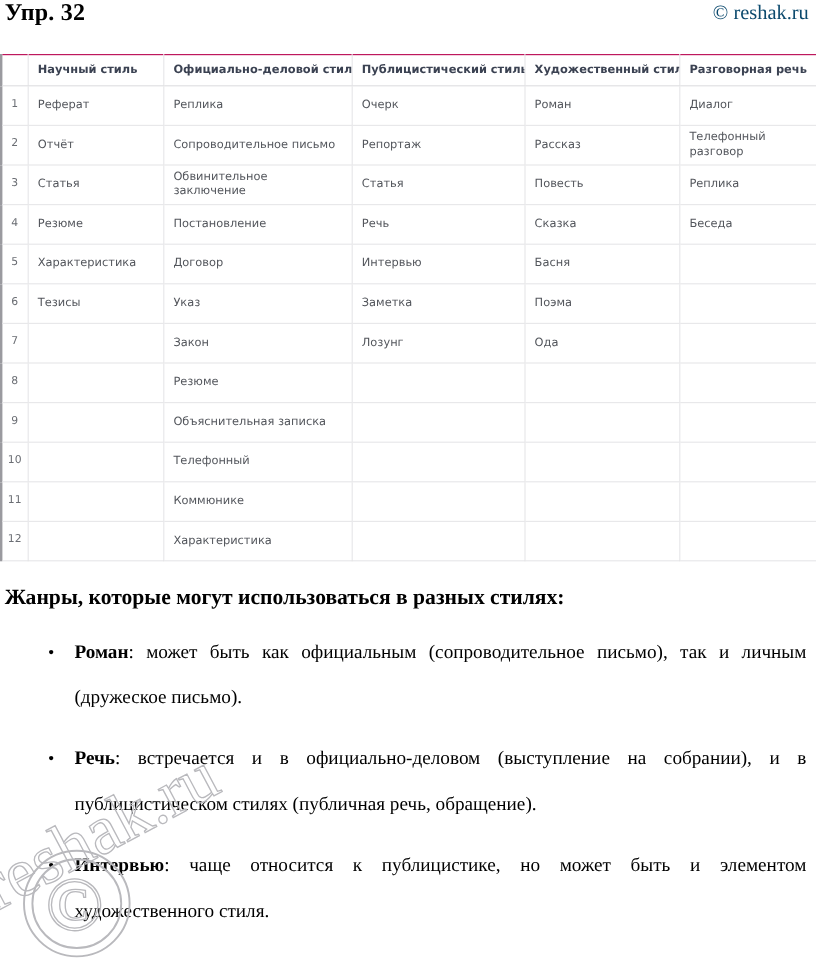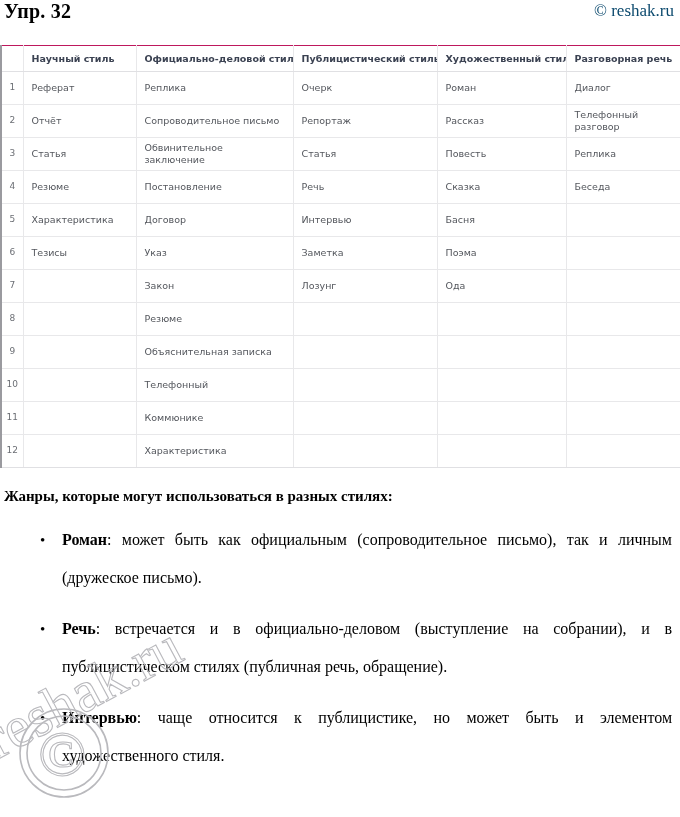--- a/index.html
+++ b/index.html
@@ -110,21 +110,21 @@
     position: absolute;
     left: 0;
     top: 487px;
     width: 680px;
     padding: 0 8px 0 4px;
     box-sizing: border-box;
   }
   .prose-heading {
     font-family: "Liberation Serif", "DejaVu Serif", serif;
     font-weight: bold;
-    font-size: 15px;
+    font-size: 18px;
     color: #000;
     margin: 0 0 16px 0;
     line-height: 1.2;
     white-space: nowrap;
   }
   ul.bullet-list {
     list-style: none;
     margin: 0;
     padding: 0;
   }

